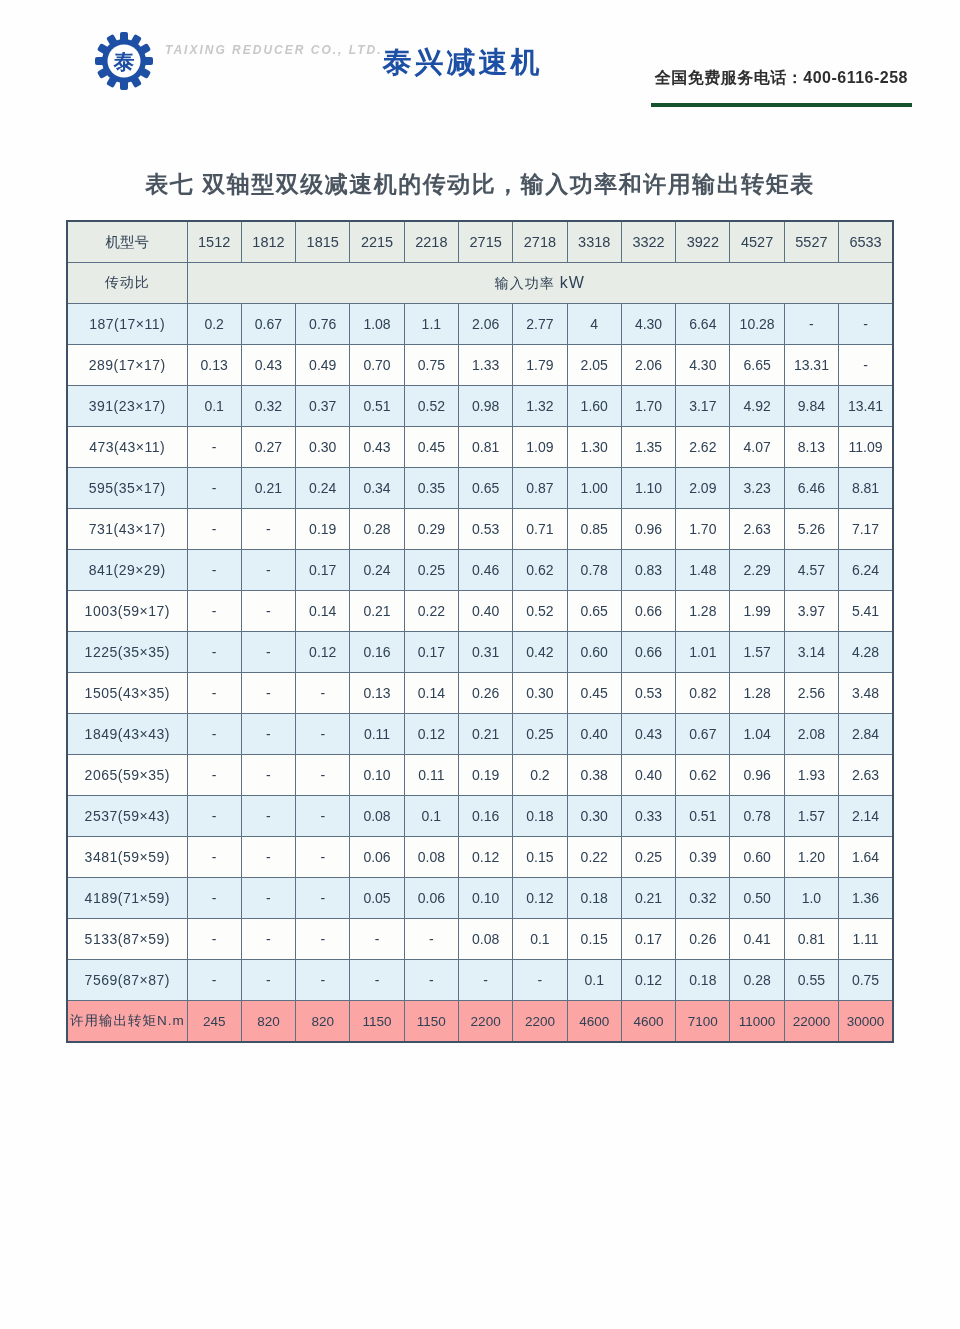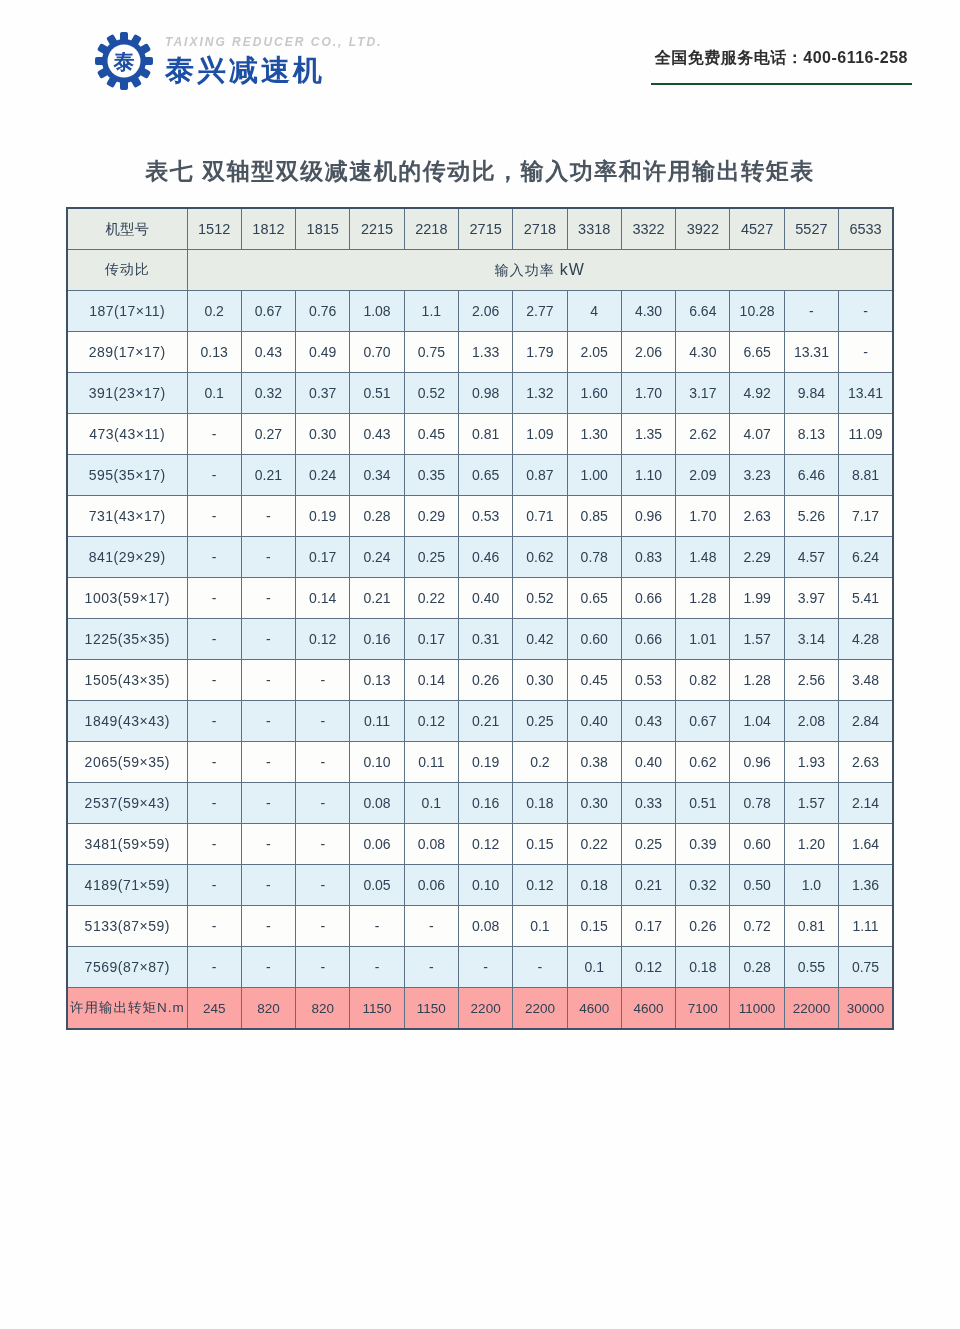--- a/index.html
+++ b/index.html
@@ -12,33 +12,33 @@
   }
   .page{width:960px;height:1329px;position:relative;overflow:hidden;background:#fefefe;}
 
   
   .topbar{
     display:flex;justify-content:space-between;align-items:flex-start;
     padding:32px 48px 0 95px;
   }
   .brand{display:flex;align-items:center;gap:12px;}
   .gear{flex:0 0 auto;}
-  .brand-text{display:flex;flex-direction:column;}
+  .brand-text{display:flex;flex-direction:row;}
   .company-en{
     font-size:12px;font-style:italic;letter-spacing:2px;
     color:#c8c8c8;font-weight:bold;margin-bottom:2px;
   }
   .company-cn{
     font-size:29px;font-weight:bold;color:#1d4fa5;letter-spacing:3px;
   }
   .hotline{
-    margin-top:16px;
+    margin-top:36px;
     font-size:16px;font-weight:bold;color:#2e2e2e;
     letter-spacing:0.5px;
-    border-bottom:2px solid #14532d;
+    border-bottom:4px solid #14532d;
     padding:0 4px 14px 4px;
   }
 
   
   .table-title{
     text-align:center;
     margin-top:62px;
     font-size:23px;
     font-weight:600;
     color:#4a5560;
@@ -392,21 +392,21 @@
           <td>-</td>
           <td>-</td>
           <td>-</td>
           <td>-</td>
           <td>-</td>
           <td>0.08</td>
           <td>0.1</td>
           <td>0.15</td>
           <td>0.17</td>
           <td>0.26</td>
-          <td>0.72</td>
+          <td>0.41</td>
           <td>0.81</td>
           <td>1.11</td>
         </tr>
         <tr class="data-row alt">
           <td class="ratio-cell">7569(87×87)</td>
           <td>-</td>
           <td>-</td>
           <td>-</td>
           <td>-</td>
           <td>-</td>

